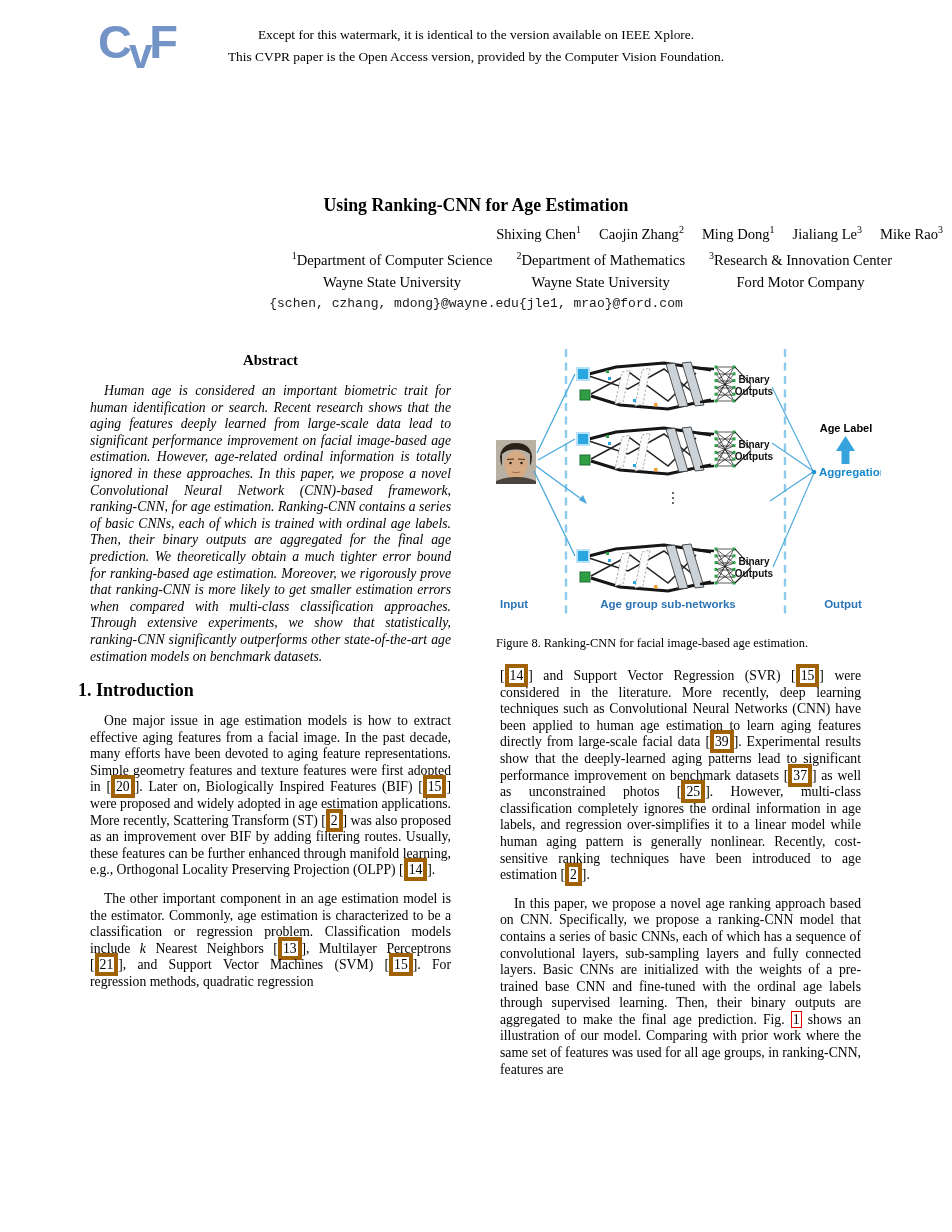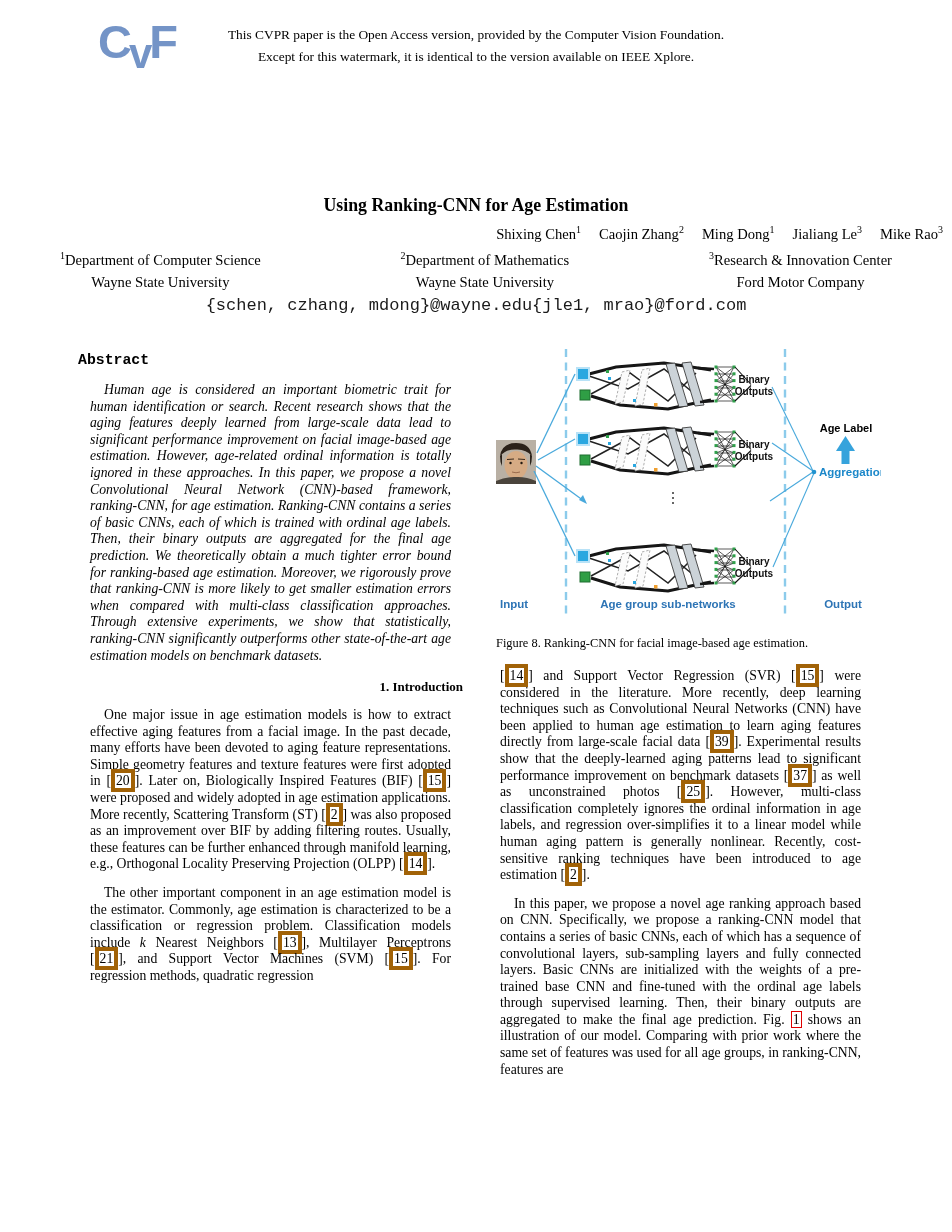--- a/index.html
+++ b/index.html
@@ -31,44 +31,44 @@
     text-align: center; font-size: 17.8px; font-weight: 700; margin-top: 32px;
   }
   .authors-row {
     position: absolute; top: 226px; left: 0; width: 100%;
     text-align: right; font-size: 14.6px;
   }
   .authors-row .author { margin: 0 9px; white-space: nowrap; }
   sup { font-size: 10px; vertical-align: super; line-height: 0; }
   .affils-row {
     position: absolute; top: 249px; left: 60px; right: 60px;
-    display: flex; justify-content: space-between; gap: 34px;
+    display: flex; justify-content: flex-end; gap: 24px;
     font-size: 14.6px;
   }
   .affil-col { text-align: center; line-height: 22px; }
   .emails-row {
     position: absolute; top: 296px; left: 0; width: 100%;
     display: flex; justify-content: center; 
     font-family: "Liberation Mono", "DejaVu Sans Mono", monospace;
-    font-size: 17px; color: #1a1a1a;
+    font-size: 13px; color: #1a1a1a;
   }
 
   
   .col-left  { position: absolute; left: 78px;  top: 352px; width: 385px; }
   .col-right { position: absolute; left: 488px; top: 345px; width: 385px; }
 
-  .abstract-heading { text-align: left; font-weight: 700; font-size: 14.8px; margin: 0 0 14px 0; font-family: Liberation Mono, monospace; }
+  .abstract-heading { text-align: center; font-weight: 700; font-size: 14.8px; margin: 0 0 14px 0; }
   .para {
     margin: 12px; text-align: justify;
     font-size: 13.7px; line-height: 16.6px;
     hyphens: auto; -webkit-hyphens: auto;
   }
   .indent { text-indent: 14px; }
   .abstract-body { font-style: italic; }
-  .section-heading { font-size: 13px; font-weight: 700; margin: 15px 0 11px 0; text-align: right; }
+  .section-heading { font-size: 18px; font-weight: 700; margin: 15px 0 11px 0; }
 
   .cite   { border: 4px solid #a16207; padding: 0 1px; }
   .figref { border: 1px solid #e00000; padding: 0 1px; }
 
   
   .figure-wrap { width: 385px; margin-left: 8px; }
   .fig-caption { font-size: 12.4px; margin: 9px 0 17px 0; text-align: left; }
 
   .page-number {
     position: absolute; top: 1163px; left: 0; width: 100%;
@@ -80,22 +80,22 @@
 <body>
 
 <div class="page">
 
   <div class="cvf-logo">
     <span class="c">C</span>
     <span class="v">v</span>
     <span class="f">F</span>
   </div>
   <div class="watermark-text">
+    <div>Except for this watermark, it is identical to the version available on IEEE Xplore.</div>
     <div>This CVPR paper is the Open Access version, provided by the Computer Vision Foundation.</div>
-    <div>Except for this watermark, it is identical to the version available on IEEE Xplore.</div>
   </div>
 
   <div class="paper-title">Using Ranking-CNN for Age Estimation</div>
   <div class="authors-row"><span class="author">Shixing Chen<sup>1</sup></span><span class="author">Caojin Zhang<sup>2</sup></span><span class="author">Ming Dong<sup>1</sup></span><span class="author">Jialiang Le<sup>3</sup></span><span class="author">Mike Rao<sup>3</sup></span></div>
   <div class="affils-row">
       <div class="affil-col">
         <div><sup>1</sup>Department of Computer Science</div>
         <div>Wayne State University</div>
       </div>
       <div class="affil-col">

